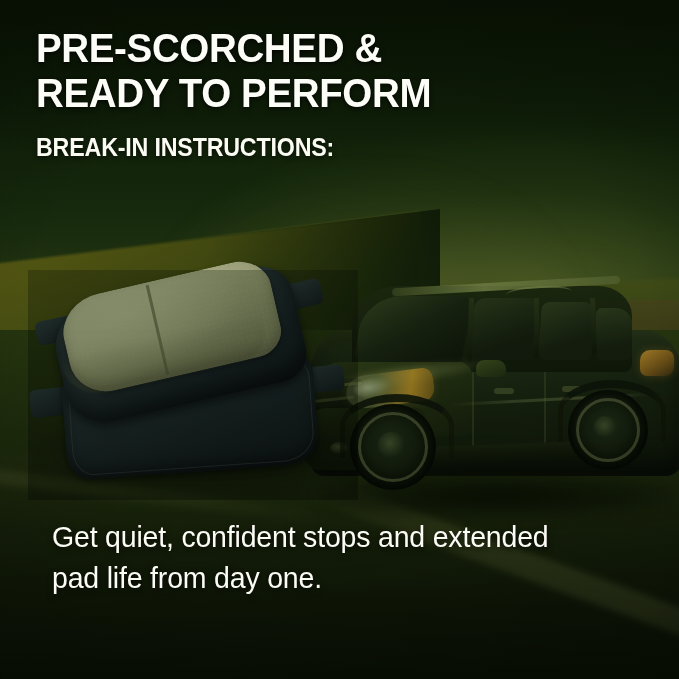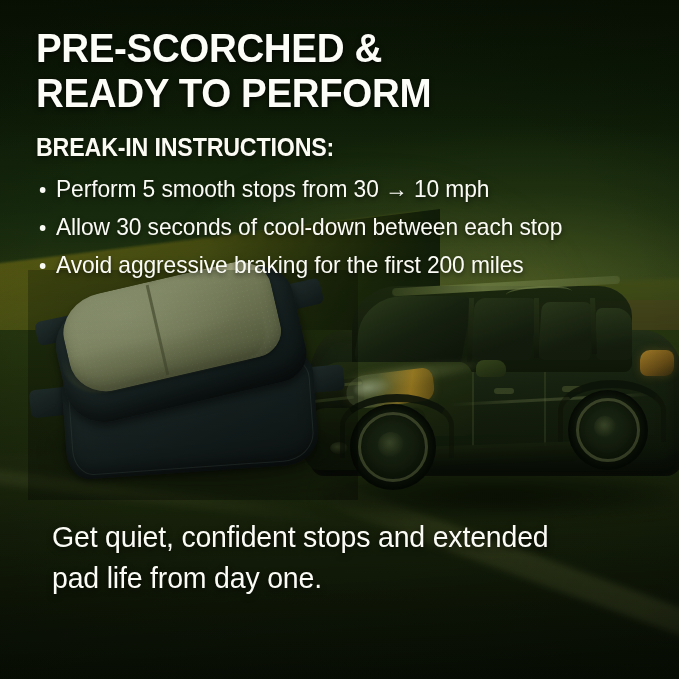--- a/index.html
+++ b/index.html
@@ -534,22 +534,17 @@
   </div>
 
   <div class="vignette"></div>
   <div class="green-wash"></div>
 
   <div class="txt headline"><span>PRE-SCORCHED &amp;</span>
 <span>READY TO PERFORM</span></div>
 
   <div class="txt subhead">BREAK-IN INSTRUCTIONS:</div>
 
-  <ul class="txt bullets">
-    <li>Perform 5 smooth stops from 30 → 10 mph</li>
-    <li>Allow 30 seconds of cool-down between each stop</li>
-    <li>Avoid aggressive braking for the first 200 miles</li>
-  </ul>
 
   <div class="txt tagline"><span>Get quiet, confident stops and extended</span>
 <span>pad life from day one.</span></div>
 
 </div>
 
 </body></html>

